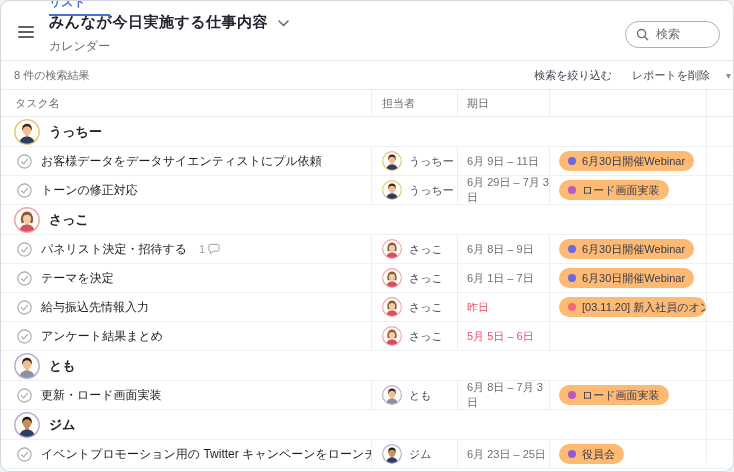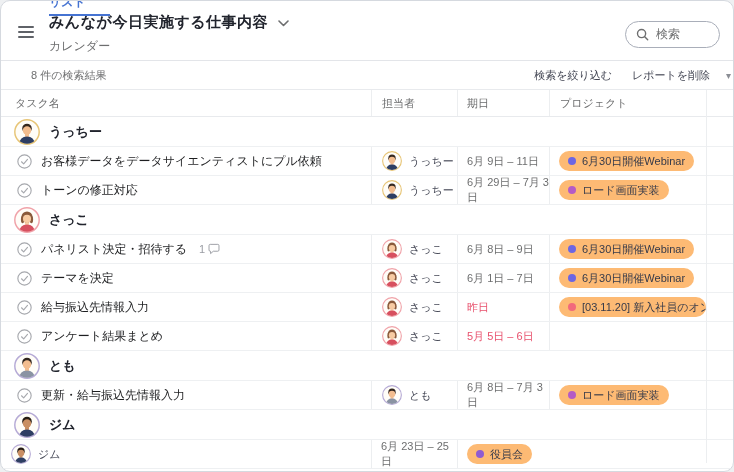--- a/index.html
+++ b/index.html
@@ -13,21 +13,21 @@
   .title{font-size:15px;font-weight:bold;color:#21242d;letter-spacing:.5px;}
   .chev{margin-top:2px;}
   .tabs{position:absolute;left:48px;bottom:0;display:flex;gap:22px;flex-direction:column;}
   .tab{font-size:12px;color:#6d6e6f;padding-bottom:5px;cursor:pointer;}
   .tab.active{color:#4573d2;font-weight:bold;border-bottom:2px solid #4573d2;padding-bottom:3px;}
   .search{position:absolute;right:13px;top:20px;width:95px;height:27px;box-sizing:border-box;
           border:1px solid #a9aeb9;border-radius:14px;display:flex;align-items:center;gap:7px;
           padding:8px 10px;color:#6d6e6f;font-size:12px;background:#fff;}
   
   .toolbar{height:29px;box-sizing:border-box;border-bottom:1px solid #e8eaed;display:flex;
-           align-items:center;padding:0 2px 0 30px;font-size:11px;color:#6d6e6f;}
+           align-items:center;padding:0 2px 0 13px;font-size:11px;color:#6d6e6f;}
   .toolbar .spacer{flex:1;}
   .toolbar .tlink{color:#414452;margin-left:20px;cursor:pointer;white-space:nowrap;}
   .toolbar .cutoff{width:5px;overflow:hidden;margin-left:16px;color:#8b8e95;font-size:10px;}
   
   .grid{display:grid;grid-template-columns:371px 86px 92px 156px 1fr;align-items:center;}
   .colheader{height:27px;box-sizing:border-box;border-bottom:1px solid #e8eaed;
              font-size:11px;color:#6d6e6f;}
   .colheader .ch{height:100%;display:flex;align-items:center;box-sizing:border-box;}
   .b-r{border-right:1px solid #eceef0;}
   .pl14{padding-left:14px;} .pl10{padding-left:10px;} .pl9{padding-left:9px;}
@@ -87,21 +87,20 @@
     <span class="spacer"></span>
     <span class="tlink">検索を絞り込む</span>
     <span class="tlink">レポートを削除</span>
     <span class="cutoff">▾</span>
   </div>
 
   <div class="colheader grid">
     <div class="ch pl14 b-r">タスク名</div>
     <div class="ch pl10 b-r">担当者</div>
     <div class="ch pl9 b-r">期日</div>
-    <div class="ch pl10">プロジェクト</div>
     <div class="ch"></div>
   </div>
 
   <div>
       <div class="grow">
     <span class="avatar g"><svg width="100%" height="100%" viewBox="0 0 32 32">
     <defs>
               <clipPath id="cp0">
                 <circle cx="16" cy="16" r="14.4"></circle>
               </clipPath>
@@ -383,21 +382,21 @@
     </g>
           </svg></span>
     <span class="gname">とも</span>
   </div>
       <div class="trow grid">
     <div class="cell c0 b-r">
       <svg width="15" height="15" viewBox="0 0 16 16" style="flex:none">
         <circle cx="8" cy="8" r="7.1" fill="none" stroke="#a6a8ad" stroke-width="1.2"></circle>
         <polyline points="4.8,8.3 7.1,10.5 11.2,5.8" fill="none" stroke="#a6a8ad" stroke-width="1.2" stroke-linecap="round" stroke-linejoin="round"></polyline>
       </svg>
-      <span class="ttitle">更新・給与振込先情報入力</span>
+      <span class="ttitle">更新・ロード画面実装</span>
 
     </div>
     <div class="cell c1 b-r">
       <span class="avatar s"><svg width="100%" height="100%" viewBox="0 0 32 32">
     <defs>
                 <clipPath id="cp9">
                   <circle cx="16" cy="16" r="14.4"></circle>
                 </clipPath>
               </defs>
     <circle cx="16" cy="16" r="15" fill="#fffdf8" stroke="#b6abd6" stroke-width="1.8"></circle>
@@ -432,20 +431,28 @@
     <g clip-path="url(#cp10)">
       <rect x="13.5" y="16" width="5" height="6" fill="#c98e62"></rect>
       <path d="M6.5 32 Q6.5 21.5 16 21.5 Q25.5 21.5 25.5 32 Z" fill="#2e3e63"></path>
       <circle cx="16" cy="11.6" r="5.9" fill="#241b14"></circle>
        <circle cx="16" cy="14.2" r="5.2" fill="#c98e62"></circle>
     </g>
           </svg></span>
     <span class="gname">ジム</span>
   </div>
       <div class="trow grid">
+    <div class="cell c0 b-r">
+      <svg width="15" height="15" viewBox="0 0 16 16" style="flex:none">
+        <circle cx="8" cy="8" r="7.1" fill="none" stroke="#a6a8ad" stroke-width="1.2"></circle>
+        <polyline points="4.8,8.3 7.1,10.5 11.2,5.8" fill="none" stroke="#a6a8ad" stroke-width="1.2" stroke-linecap="round" stroke-linejoin="round"></polyline>
+      </svg>
+      <span class="ttitle">イベントプロモーション用の Twitter キャンペーンをローンチ</span>
+
+    </div>
     <div class="cell c1 b-r">
       <span class="avatar s"><svg width="100%" height="100%" viewBox="0 0 32 32">
     <defs>
                 <clipPath id="cp11">
                   <circle cx="16" cy="16" r="14.4"></circle>
                 </clipPath>
               </defs>
     <circle cx="16" cy="16" r="15" fill="#fffdf8" stroke="#b6abd6" stroke-width="1.8"></circle>
     <g clip-path="url(#cp11)">
       <rect x="13.5" y="16" width="5" height="6" fill="#c98e62"></rect>

